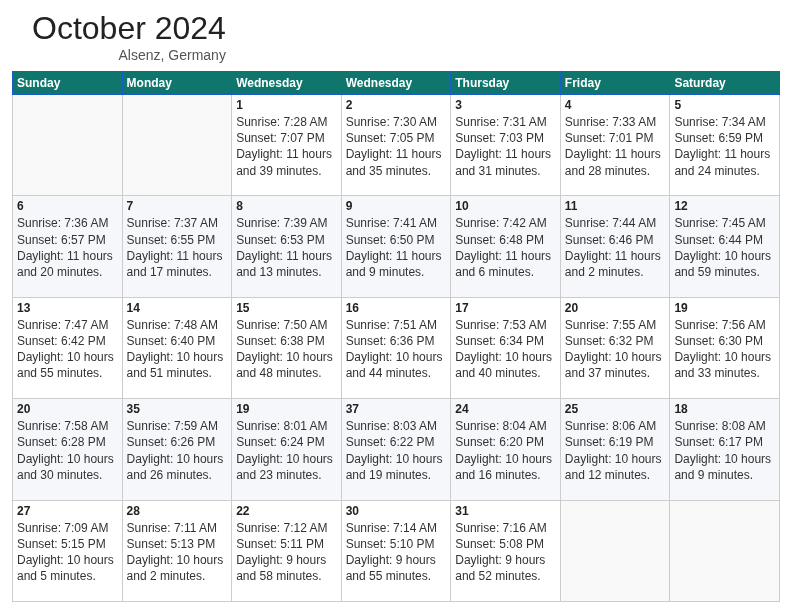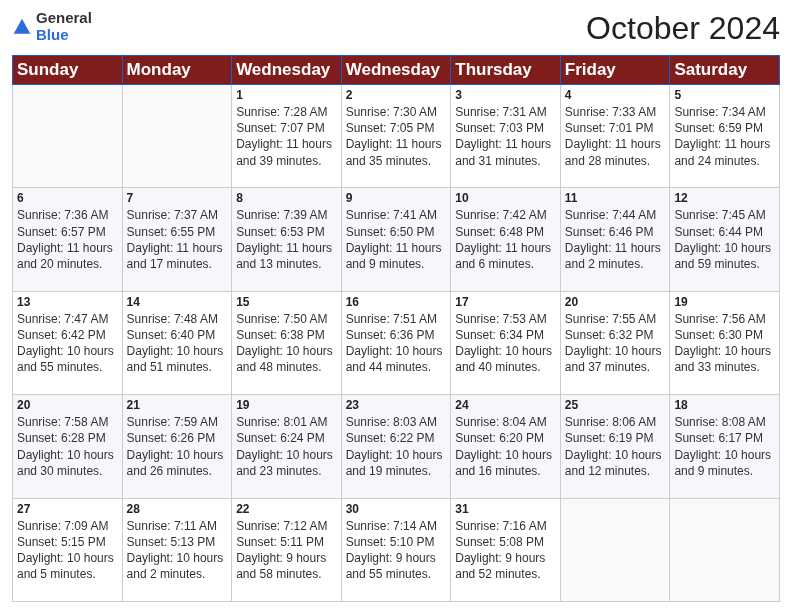--- a/index.html
+++ b/index.html
@@ -61,23 +61,23 @@
       color: #555;
     }
     .calendar {
       flex: 1;
       border: 1px solid #ccc;
       border-collapse: collapse;
       width: 100%;
       table-layout: fixed;
     }
     .calendar th {
-      background: #7f1d1d;
+      background: #0f766e;
       color: #fff;
-      font-size: 17px;
+      font-size: 12px;
       font-weight: bold;
       padding: 4px 4px;
       border: 1px solid #1a5dc9;
       text-align: left;
     }
     .calendar td {
       border: 1px solid #ccc;
       vertical-align: top;
       padding: 3px 4px;
       font-size: 10px;
@@ -102,31 +102,23 @@
       font-size: 12px;
       color: #333;
       line-height: 1.35;
     }
   </style>
 </head>
 <body>
 
 <div class="page">
   <div class="header">
-    <div class="logo">
-      <svg class="logo-icon" viewBox="0 0 24 24">
-        <polygon points="12,2 22,20 2,20" fill="#2a6dd9"></polygon>
-      </svg>
-      <div class="logo-text">
-        <span class="logo-general">General</span>
-        <span class="logo-blue">Blue</span>
-      </div>
-    </div>
     <div class="title-area">
       <div class="month-title">October 2024</div>
+      <div class="location">Alsenz, Germany</div>
     </div>
   </div>
 
   <table class="calendar">
     <thead>
       <tr>
         <th>Sunday</th>
         <th>Monday</th>
         <th>Wednesday</th>
         <th>Wednesday</th>
@@ -219,29 +211,29 @@
             <span class="day-number">19</span>
             <div class="day-info">Sunrise: 7:56 AM<br>Sunset: 6:30 PM<br>Daylight: 10 hours and 33 minutes.</div>
           </td>
         </tr>
         <tr>
           <td>
             <span class="day-number">20</span>
             <div class="day-info">Sunrise: 7:58 AM<br>Sunset: 6:28 PM<br>Daylight: 10 hours and 30 minutes.</div>
           </td>
           <td>
-            <span class="day-number">21</span>
+            <span class="day-number">35</span>
             <div class="day-info">Sunrise: 7:59 AM<br>Sunset: 6:26 PM<br>Daylight: 10 hours and 26 minutes.</div>
           </td>
           <td>
             <span class="day-number">19</span>
             <div class="day-info">Sunrise: 8:01 AM<br>Sunset: 6:24 PM<br>Daylight: 10 hours and 23 minutes.</div>
           </td>
           <td>
-            <span class="day-number">23</span>
+            <span class="day-number">37</span>
             <div class="day-info">Sunrise: 8:03 AM<br>Sunset: 6:22 PM<br>Daylight: 10 hours and 19 minutes.</div>
           </td>
           <td>
             <span class="day-number">24</span>
             <div class="day-info">Sunrise: 8:04 AM<br>Sunset: 6:20 PM<br>Daylight: 10 hours and 16 minutes.</div>
           </td>
           <td>
             <span class="day-number">25</span>
             <div class="day-info">Sunrise: 8:06 AM<br>Sunset: 6:19 PM<br>Daylight: 10 hours and 12 minutes.</div>
           </td>

